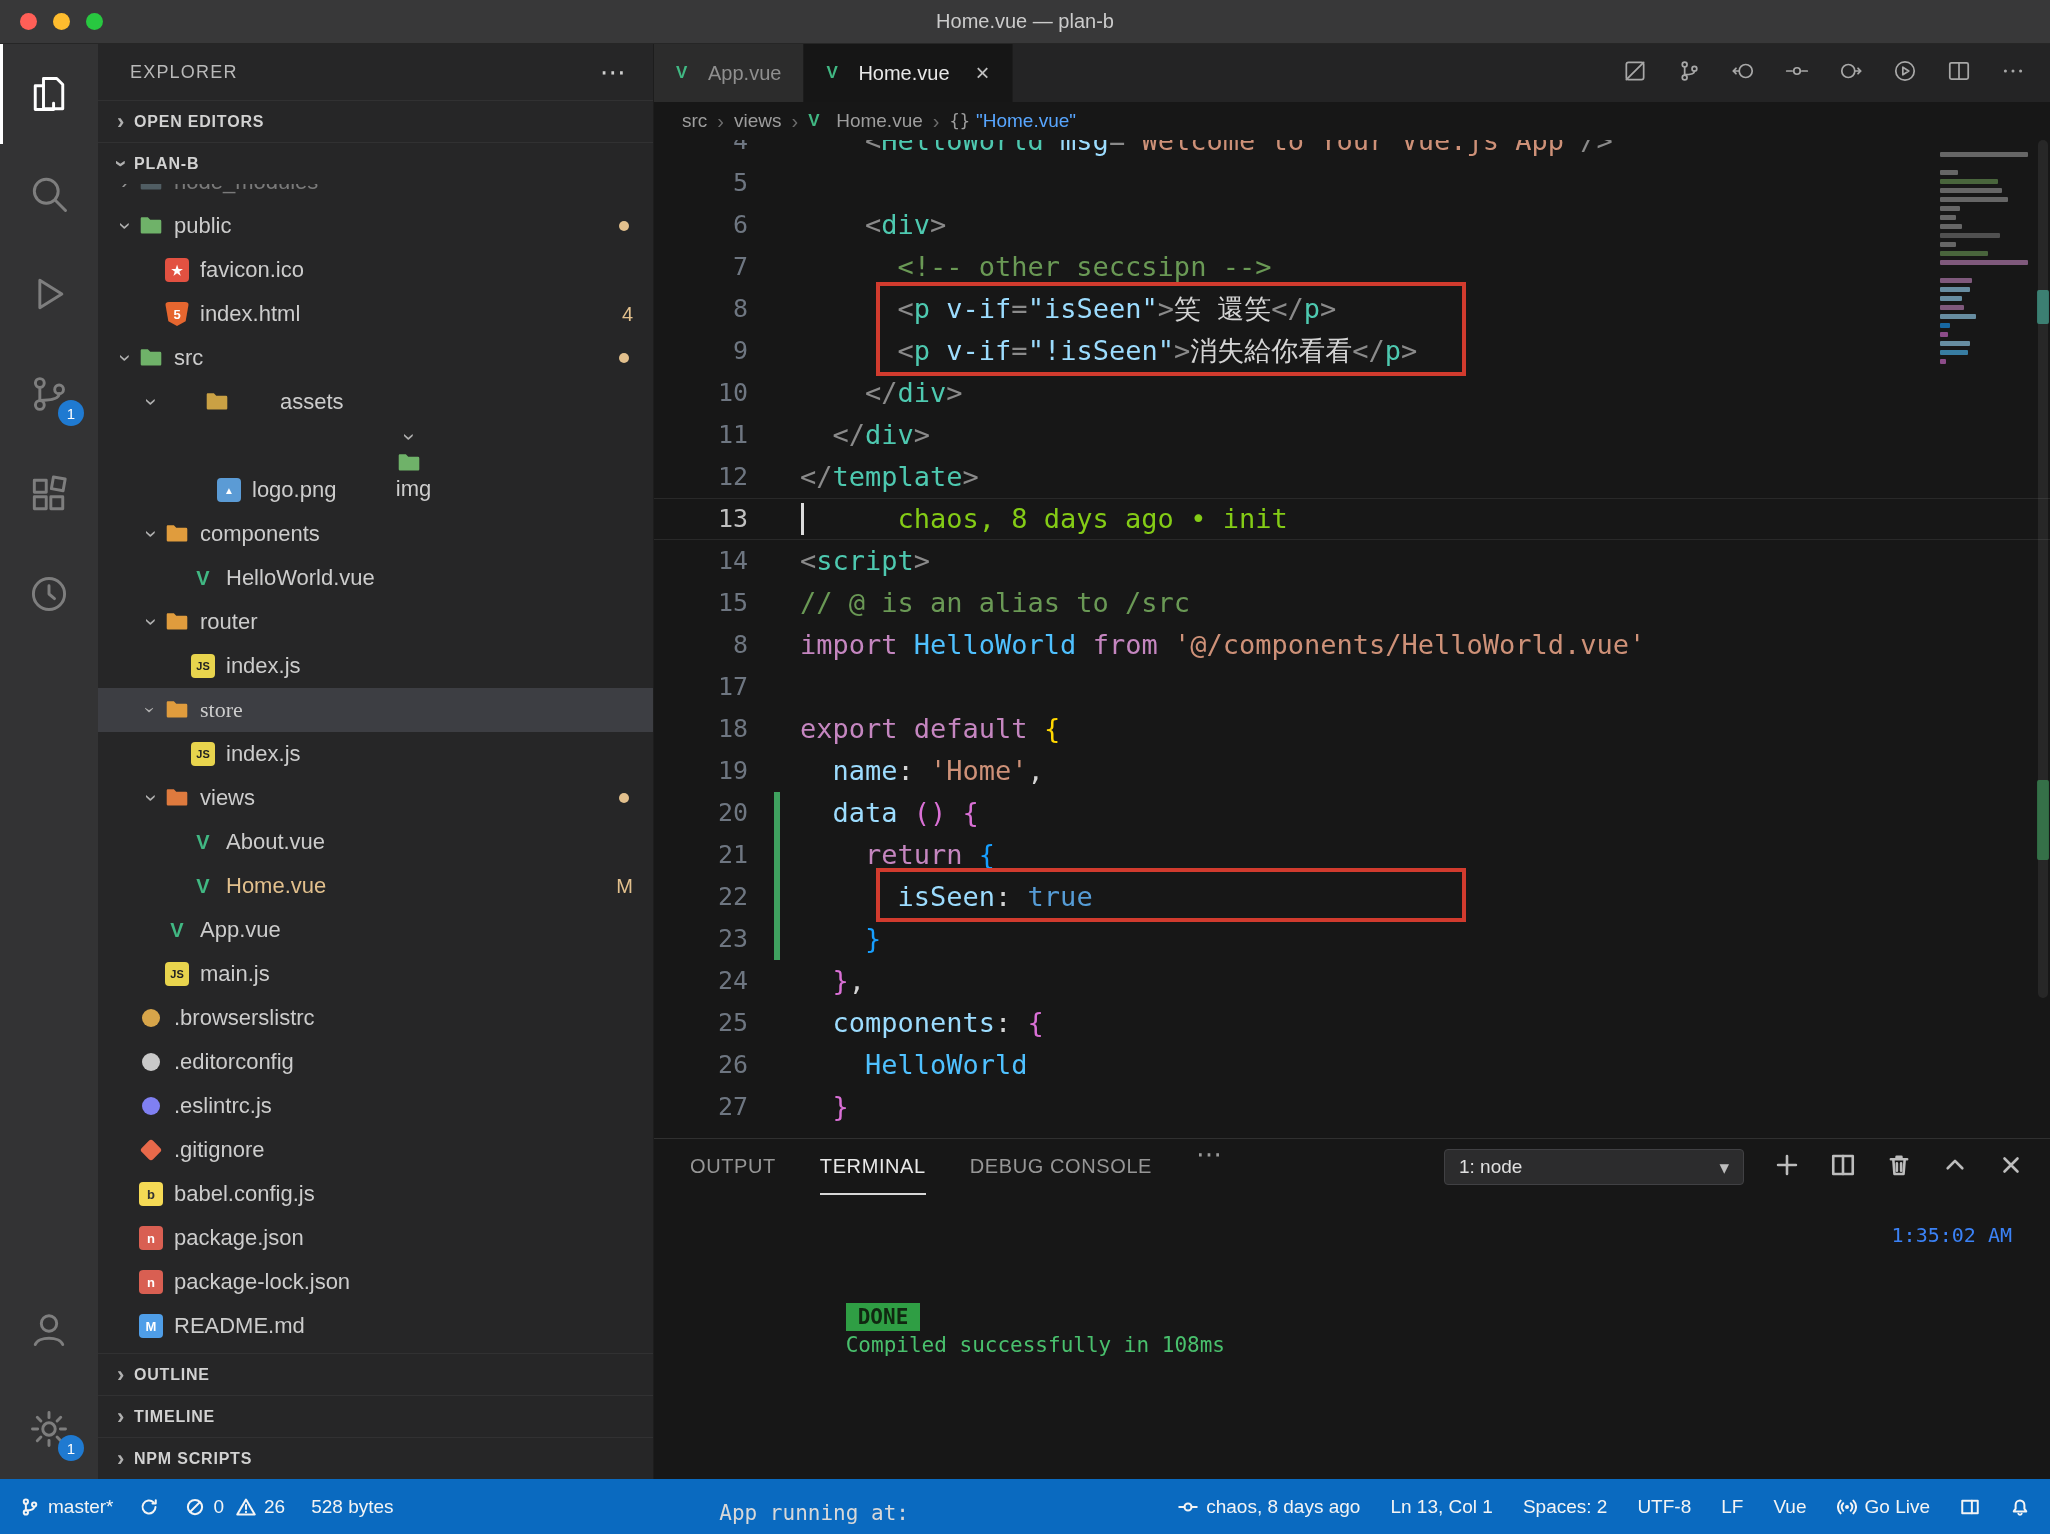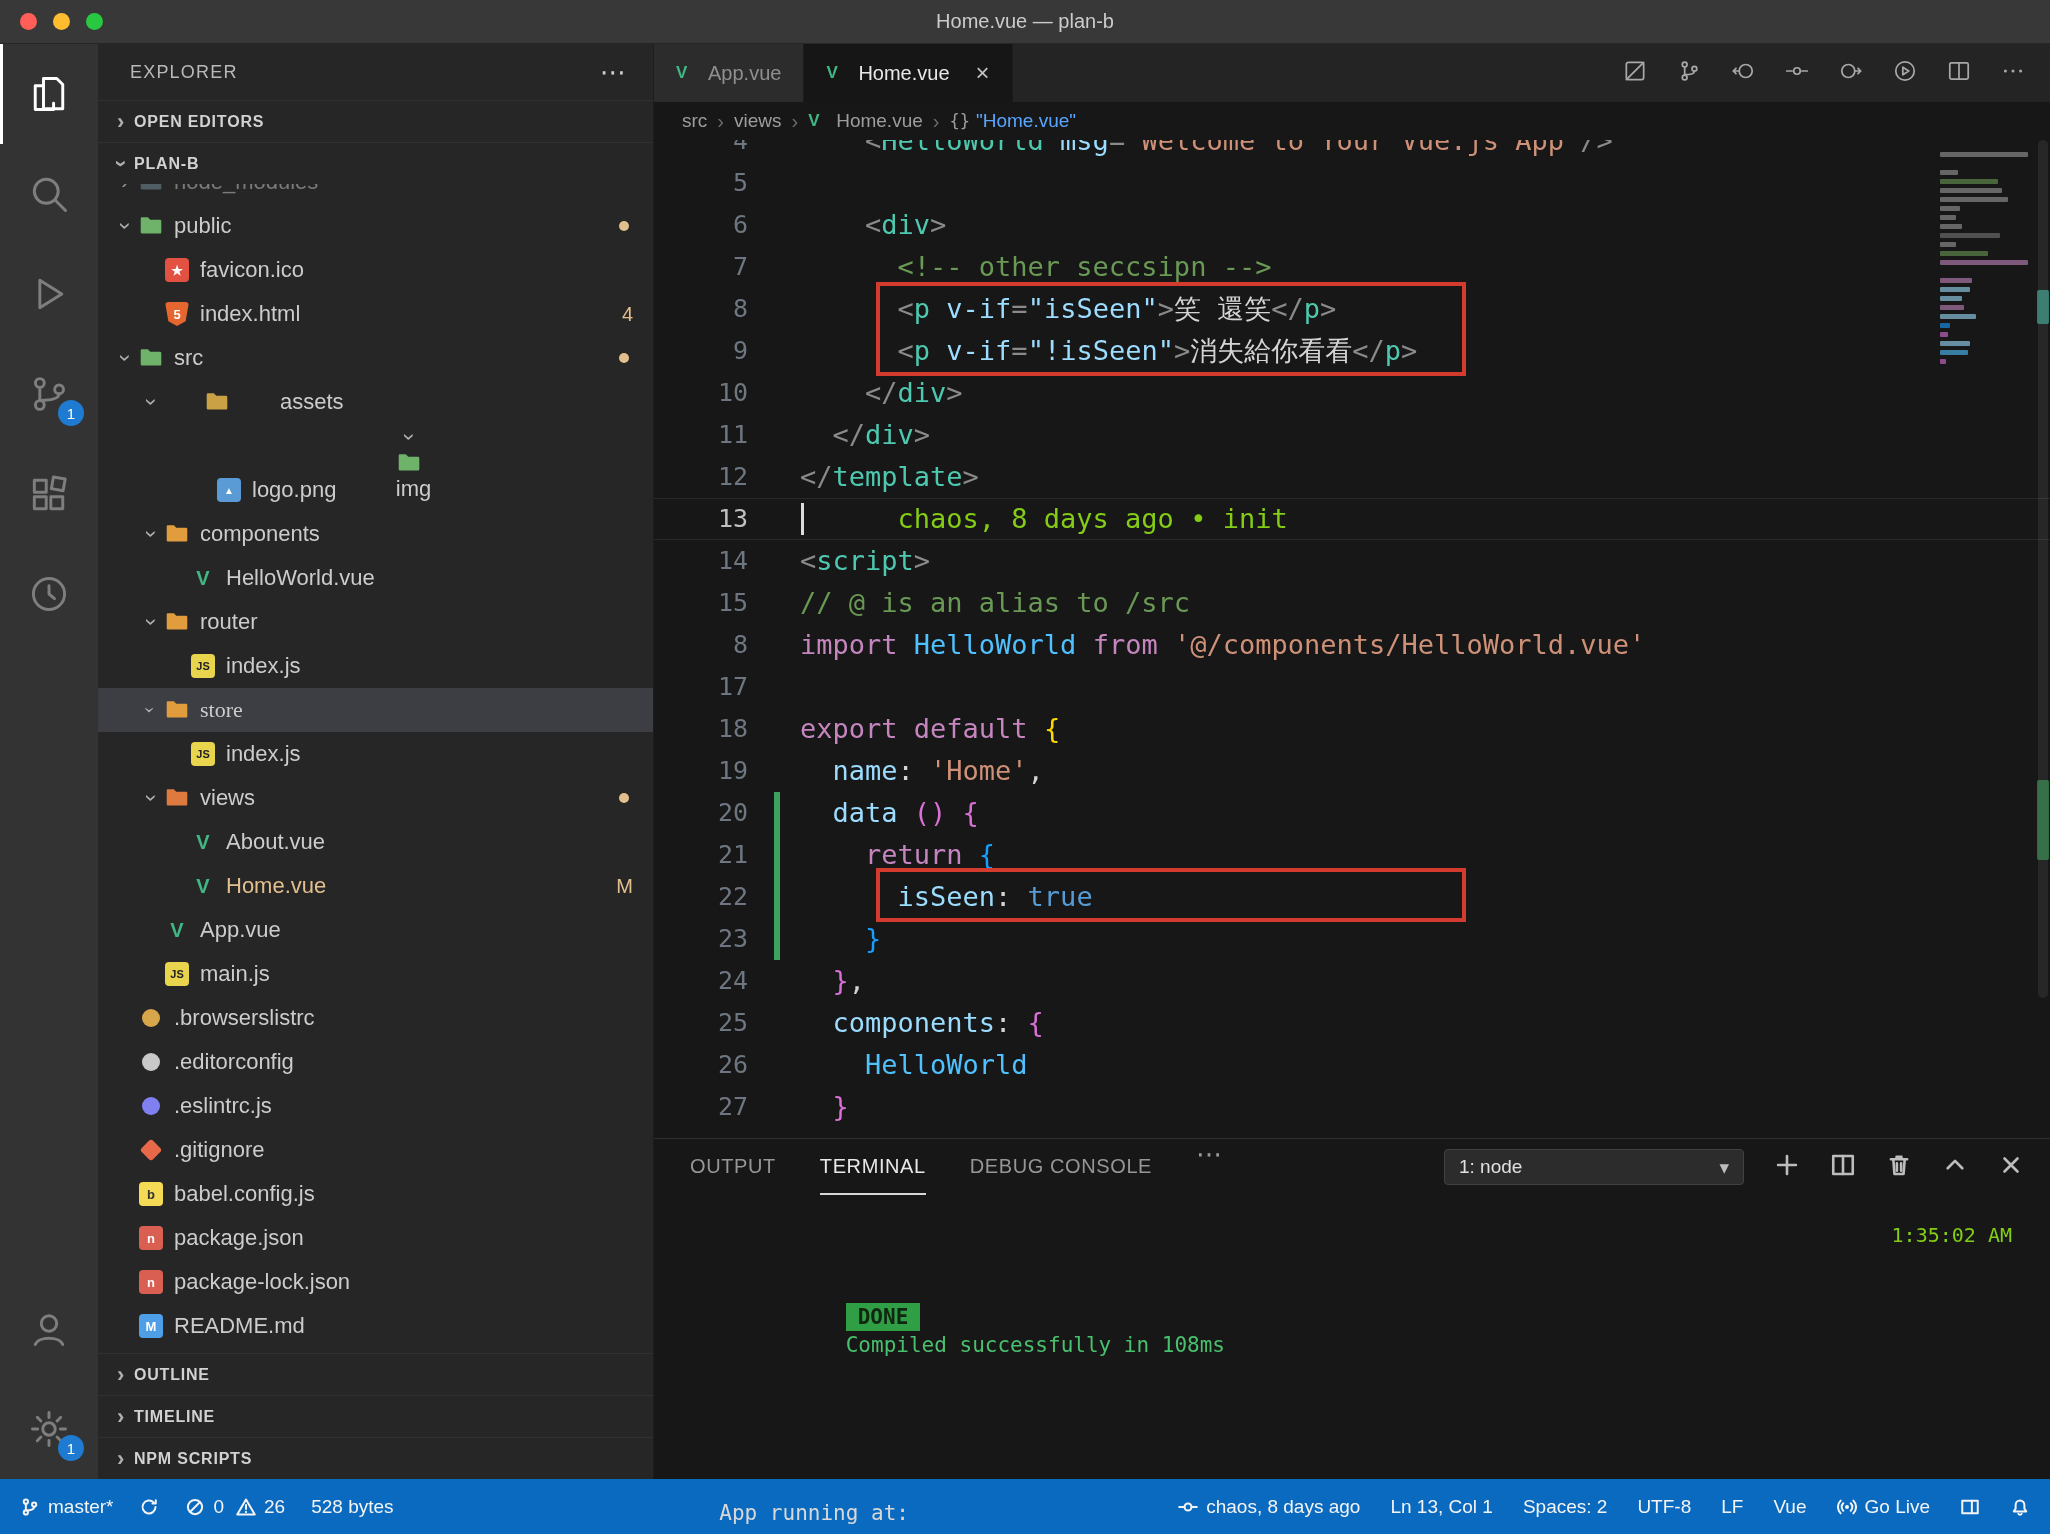--- a/index.html
+++ b/index.html
@@ -91,21 +91,21 @@
 .panel-more{color:#9a9a9a;font-size:26px;cursor:pointer}
 .panel-right{margin-left:auto;display:flex;align-items:center;gap:30px;color:#bdbdbd}
 .term-select{display:flex;align-items:center;gap:20px;background:#2c2c2d;border:1px solid #414144;border-radius:4px;height:36px;padding:0 14px;min-width:300px;font-size:19px;color:#e0e0e0;cursor:pointer}
 .sel-chev{margin-left:auto;color:#bdbdbd}
 .panel-right .icon-svg svg{width:26px;height:26px}
 .terminal{flex:1;font-family:"DejaVu Sans Mono",monospace;font-size:21px;line-height:28px;padding:24px 0 0 40px;color:#d8d8d8;position:relative;white-space:pre}
 .t-line{height:28px;white-space:pre}
 .t-gap1{height:56px}
 .t-badge{background:#2f9e44;color:#112711;font-weight:bold;padding:2px 12px;margin-right:16px}
 .t-msg{color:#49c06d}
-.t-time{position:absolute;right:38px;top:26px;color:#84cc16;font-size:20px}
+.t-time{position:absolute;right:38px;top:26px;color:#3b82f6;font-size:20px}
 .t-tx{color:#d8d8d8}
 
 .statusbar{height:55px;flex:0 0 auto;background:#0a6ac0;display:flex;align-items:center;color:#f4f4f4;font-size:19px;padding:0 20px}
 .sb-left,.sb-right{display:flex;align-items:center}
 .sb-right{margin-left:auto}
 .sb-item{display:flex;align-items:center;gap:8px;margin-right:26px;cursor:pointer;white-space:nowrap}
 .sb-item.tight{margin-right:12px}
 .sb-right .sb-item{margin-right:0;margin-left:30px}
 .sb-item .icon-svg svg{width:20px;height:20px}
 

